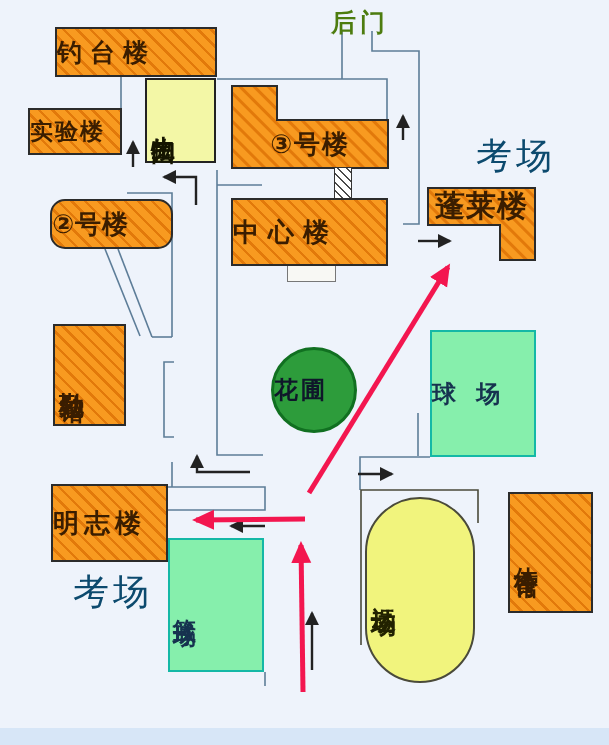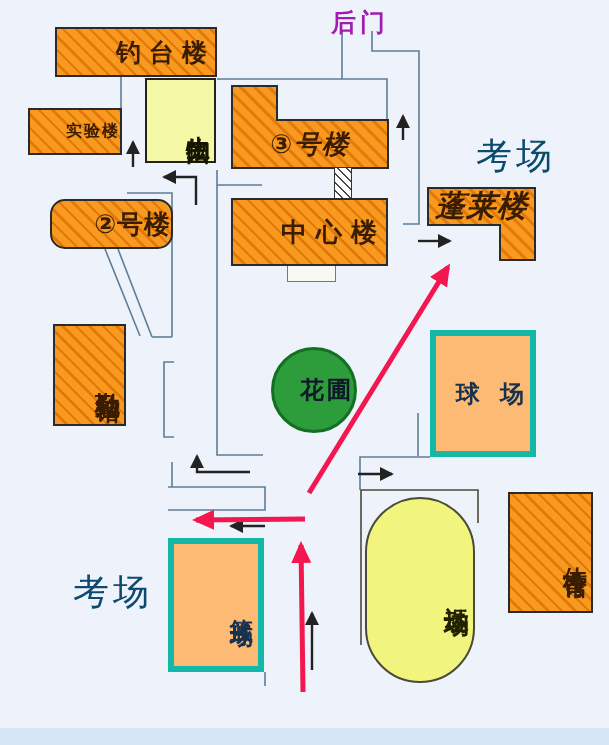--- a/index.html
+++ b/index.html
@@ -1,32 +1,32 @@
 <!DOCTYPE html>
 <html><head>
 <meta charset="utf-8">
 <style>
   html,body{margin:0;padding:0;}
   body{font-family:"DejaVu Sans",sans-serif;}
   #stage{position:relative;width:609px;height:745px;background:#eef3fb;overflow:hidden;}
   .abs{position:absolute;}
-  .box{position:absolute;display:flex;align-items:center;justify-content:flex-end;
+  .box{position:absolute;display:flex;align-items:center;justify-content:flex-start;
        box-sizing:border-box;font-weight:700;color:#3a1d00;}
   .bldg{background:repeating-linear-gradient(45deg,#f89a20 0px,#f89a20 7px,#e2790a 7px,#e2790a 9.5px);
         border:2px solid #2b2b2b;}
   .garden{background:#f3f7a6;border:2px solid #222;color:#151500;}
-  .court{background:#fdba74;border:6px solid #14b8a6;color:#16324f;}
+  .court{background:#86efac;border:2px solid #14b8a6;color:#16324f;}
   .field{background:#f1f47d;border:2px solid #4a4a3a;border-radius:55px;color:#222200;}
   .flower{background:#2d9c3b;border:3px solid #117021;border-radius:50%;color:#0f172a;}
   .hatchw{background:repeating-linear-gradient(45deg,#ffffff 0px,#ffffff 4.5px,#4a4a4a 4.5px,#4a4a4a 6px);
           border:1.5px solid #333;box-sizing:border-box;}
   .vtext{writing-mode:vertical-rl;text-orientation:upright;letter-spacing:3px;}
   .lbl{position:absolute;display:flex;align-items:center;justify-content:center;
-       font-weight:700;color:#3a1d00;font-style:italic;}
-  .gate{position:absolute;font-weight:700;color:#a21caf;font-size:25px;letter-spacing:4px;}
+       font-weight:700;color:#3a1d00;}
+  .gate{position:absolute;font-weight:700;color:#4d7c0f;font-size:25px;letter-spacing:4px;}
   .exam{position:absolute;font-weight:500;color:#0c4a6e;font-size:36px;letter-spacing:4px;}
   svg{position:absolute;left:0;top:0;pointer-events:none;}
 </style>
 </head>
 <body>
 
 <div id="stage">
 
   <div class="abs" style="left:0;top:728px;width:609px;height:17px;background:#d7e6f7;"></div>
 
@@ -64,31 +64,34 @@
     <polygon points="428,188 535,188 535,260 500,260 500,225 428,225" fill="url(#hatchO)" stroke="#2b2b2b" stroke-width="2"></polygon>
   </svg>
 
   <div class="abs hatchw" style="left:334px;top:167px;width:18px;height:32px;"></div>
 
   <div class="abs" style="left:287px;top:265px;width:49px;height:17px;background:#f8f8f4;border:1.5px solid #777;box-sizing:border-box;"></div>
 
   <div class="box bldg" style="left:55px;top:27px;width:162px;height:50px;font-size:25px;letter-spacing:8px;">
     <span>钓台楼</span>
   </div>
-  <div class="box bldg" style="left:28px;top:108px;width:94px;height:47px;font-size:16px;letter-spacing:2px;">
+  <div class="box bldg" style="left:28px;top:108px;width:94px;height:47px;font-size:23px;letter-spacing:2px;">
     <span>实验楼</span>
   </div>
   <div class="box bldg" style="left:50px;top:199px;width:123px;height:50px;font-size:26px;letter-spacing:1px;border-radius:15px;">
     <span>②号楼</span>
   </div>
   <div class="box bldg" style="left:231px;top:198px;width:157px;height:68px;font-size:26px;letter-spacing:9px;">
     <span>中心楼</span>
   </div>
   <div class="box bldg" style="left:53px;top:324px;width:73px;height:102px;font-size:25px;">
     <span class="vtext">勤勉馆</span>
+  </div>
+  <div class="box bldg" style="left:51px;top:484px;width:117px;height:78px;font-size:26px;letter-spacing:5px;">
+    <span>明志楼</span>
   </div>
   <div class="box bldg" style="left:508px;top:492px;width:85px;height:121px;font-size:24px;">
     <span class="vtext">体育馆</span>
   </div>
 
   <div class="lbl" style="left:232px;top:120px;width:156px;height:48px;font-size:26px;letter-spacing:2px;">
     <span>③号楼</span>
   </div>
   <div class="lbl" style="left:428px;top:188px;width:107px;height:37px;font-size:30px;letter-spacing:1px;">
     <span>蓬莱楼</span>

